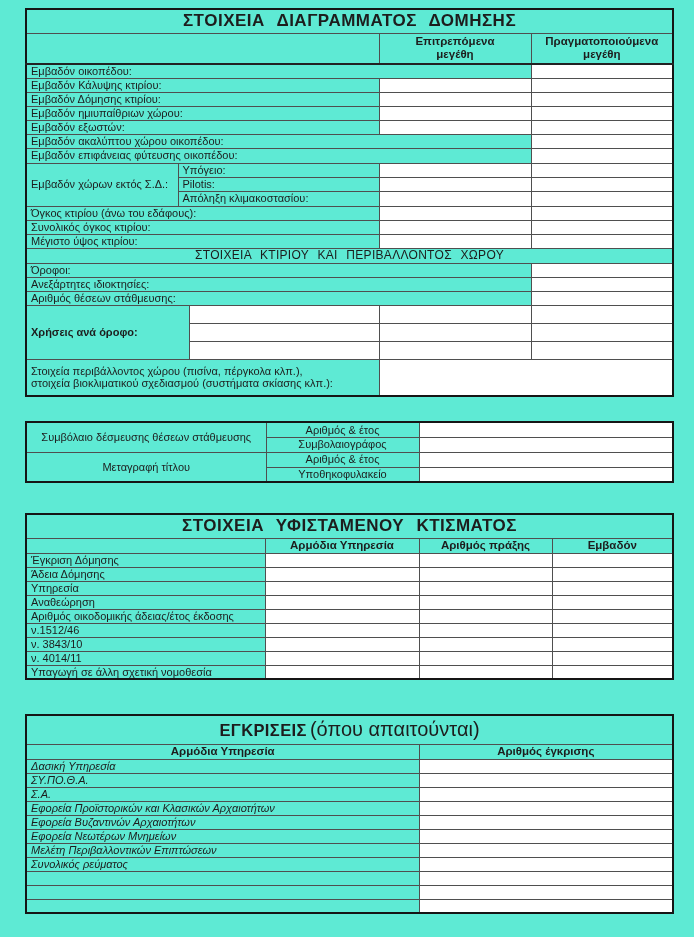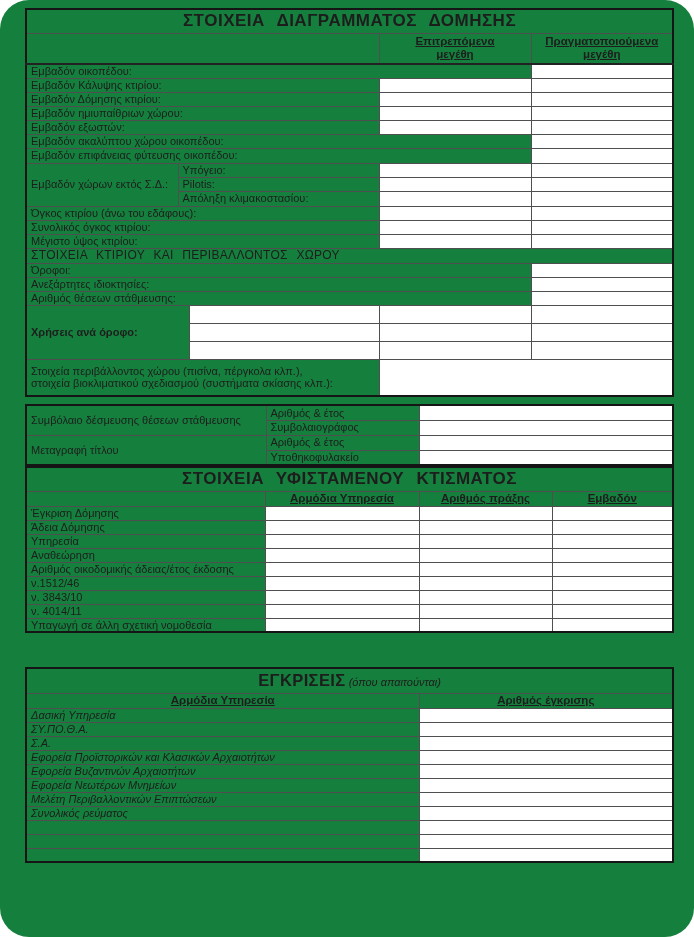--- a/index.html
+++ b/index.html
@@ -1,34 +1,33 @@
 <!DOCTYPE html>
 <html><head>
 <meta charset="utf-8">
 <style>
   html,body { margin:0; padding:0; }
   .sheet {
     position: relative;
     width: 694px;
     height: 937px;
-    background: #15803d;
+    background: #5eead4;
     font-family: "Liberation Sans", "DejaVu Sans", sans-serif;
     color: #1d1d1d;
     overflow: hidden;
-    border-radius: 29px;
   }
   table {
     border-collapse: collapse;
     table-layout: fixed;
     width: 647px;
     margin-left: 25px;
   }
   #t1 { margin-top: 8px; }
-  #t2 { margin-top: 7px; }
-  #t3 { }
+  #t2 { margin-top: 24px; text-align: center; }
+  #t3 { margin-top: 30px; }
   #t4 { margin-top: 34px; }
   td {
     border: 1px solid #4f4f4f;
     font-size: 11px;
     line-height: 1.15;
     padding: 0 4px;
     vertical-align: middle;
     overflow: hidden;
     white-space: nowrap;
   }
@@ -41,42 +40,42 @@
     word-spacing: 7px;
     padding: 1px 0 2px 0;
     border-bottom: 1px solid #4f4f4f;
   }
   .t1-header td { border-bottom: 2px solid #222; }
   .col-head {
     font-weight: bold;
     font-size: 11.5px;
     text-align: center;
     white-space: normal;
-    text-decoration: underline;
   }
   .narrow-wrap { width: 100px; margin: 0 auto; }
   .section-head {
+    text-align: center;
     font-size: 12px;
     word-spacing: 5px;
     letter-spacing: .3px;
   }
   .h22 { height: 21px; }
   .h31 { height: 31px; }
   .h14 { height: 14px; }
   .h15 { height: 15px; }
   .h18 { height: 18px; font-weight: bold; }
   .h37 { height: 37px; }
   .h23 { height: 23px; }
   .env-line { display: block; white-space: nowrap; }
   .t4-title {
     text-align: center;
     padding: 2px 0 3px 0;
   }
   .t4-title .main { font-weight: bold; font-size: 16.5px; letter-spacing: .4px; }
-  .t4-title .note { font-style: italic; font-size: 11px; }
+  .t4-title .note { font-size: 20px; }
   .italic-row td.lbl { font-style: italic; }
   .fill { background: #ffffff; }
 </style>
 </head>
 <body>
 
 <div class="sheet">
 
   <table id="t1">
     <colgroup>

